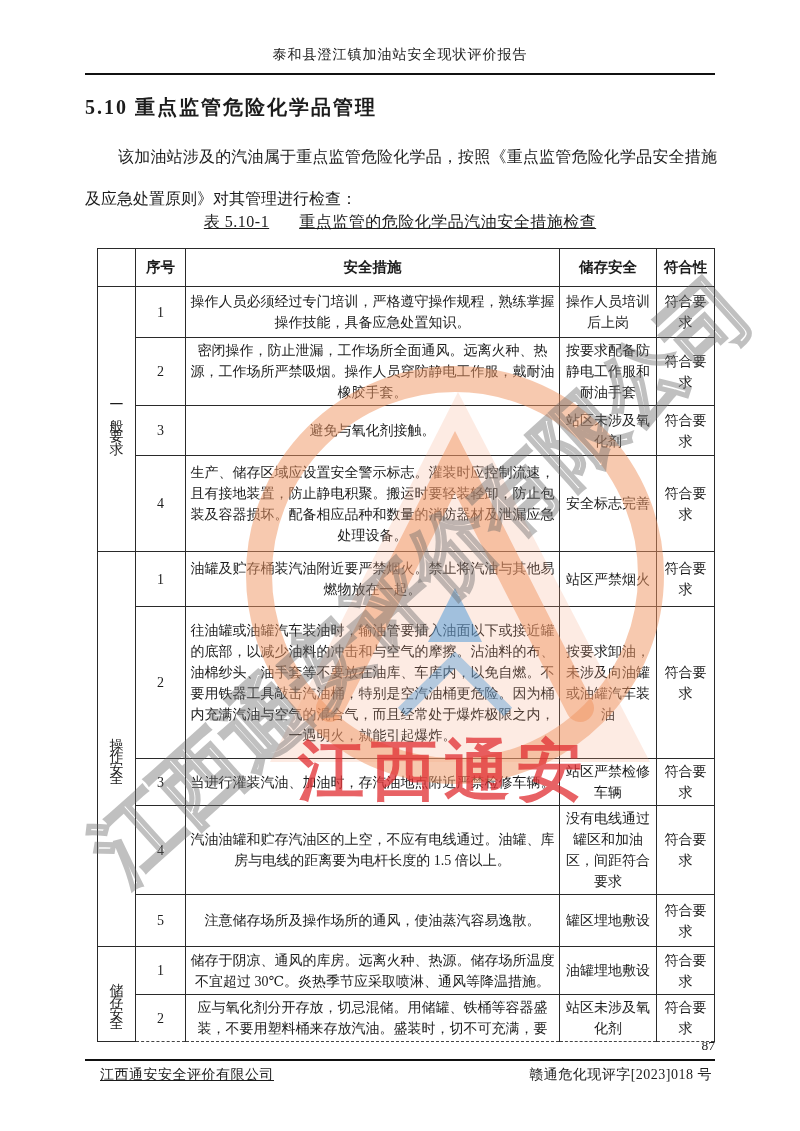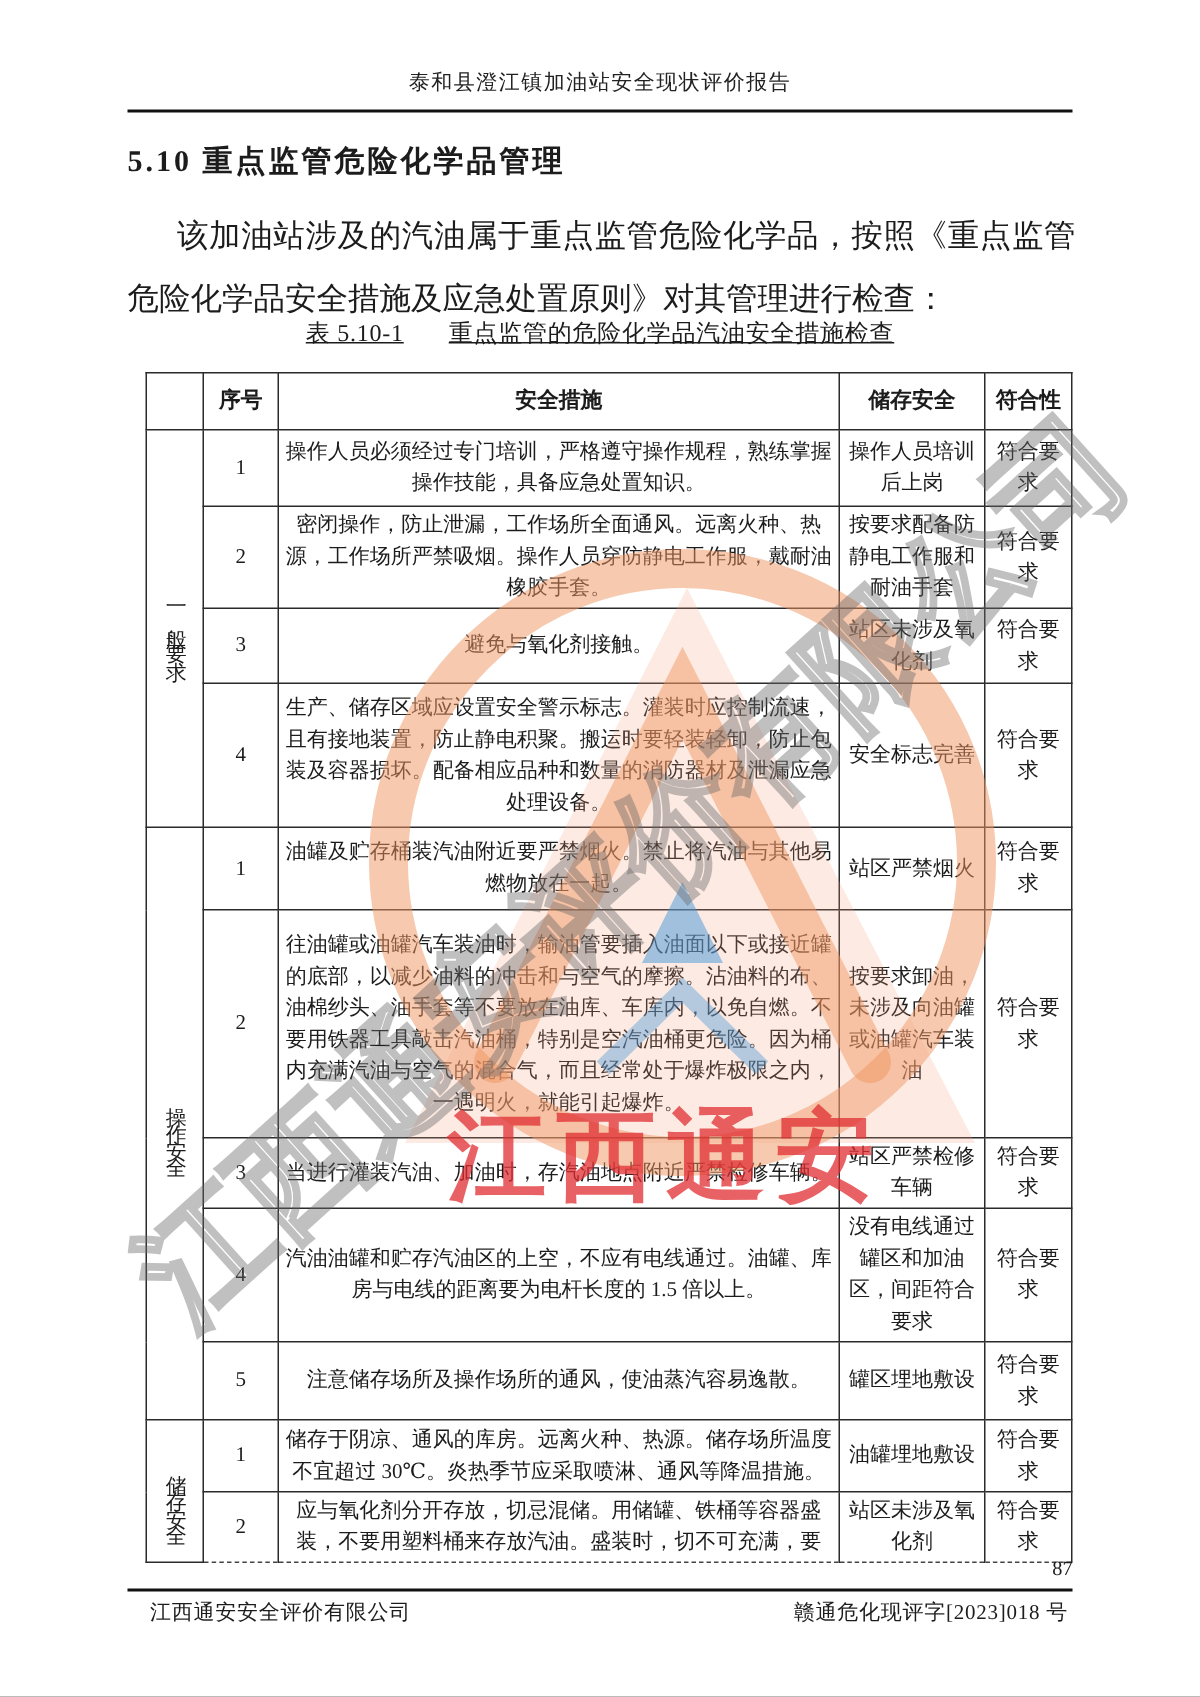--- a/index.html
+++ b/index.html
@@ -22,21 +22,21 @@
     position:absolute;left:85px;top:73px;width:630px;height:2px;background:#111;
   }
   
   .section-title{
     position:absolute;left:85px;top:94px;width:630px;
     font-size:20px;font-weight:bold;letter-spacing:2px;
   }
   
   .body-paragraph{
     position:absolute;left:85px;top:136px;width:632px;
-    font-size:21px;line-height:42px;
+    font-size:16px;line-height:42px;
     text-indent:33px;text-align:justify;
   }
   
   .table-caption{
     position:absolute;left:85px;top:212px;width:630px;
     text-align:center;font-size:16px;letter-spacing:0.5px;text-decoration:underline;
   }
   .table-caption .cap-gap{display:inline-block;width:30px;}
   
   .check-table{
@@ -65,21 +65,21 @@
   .result-cell{line-height:22px;}
   
   .page-number{
     position:absolute;left:85px;top:1038px;width:630px;
     text-align:right;font-size:13.5px;
   }
   .footer-rule{
     position:absolute;left:85px;top:1059px;width:630px;height:2px;background:#111;
   }
   .footer-left{
-    position:absolute;left:100px;top:1066px;font-size:14px;letter-spacing:0.5px;
+    position:absolute;left:100px;top:1066px;font-size:14px;letter-spacing:0.5px;text-decoration:underline;
   }
   .footer-right{
     position:absolute;right:88px;top:1066px;font-size:14px;letter-spacing:0.5px;
   }
   
   .watermark-layer{
     position:absolute;left:0;top:0;width:800px;height:1131px;
     z-index:5;pointer-events:none;
   }
   .wm-svg{position:absolute;left:0;top:0;}

